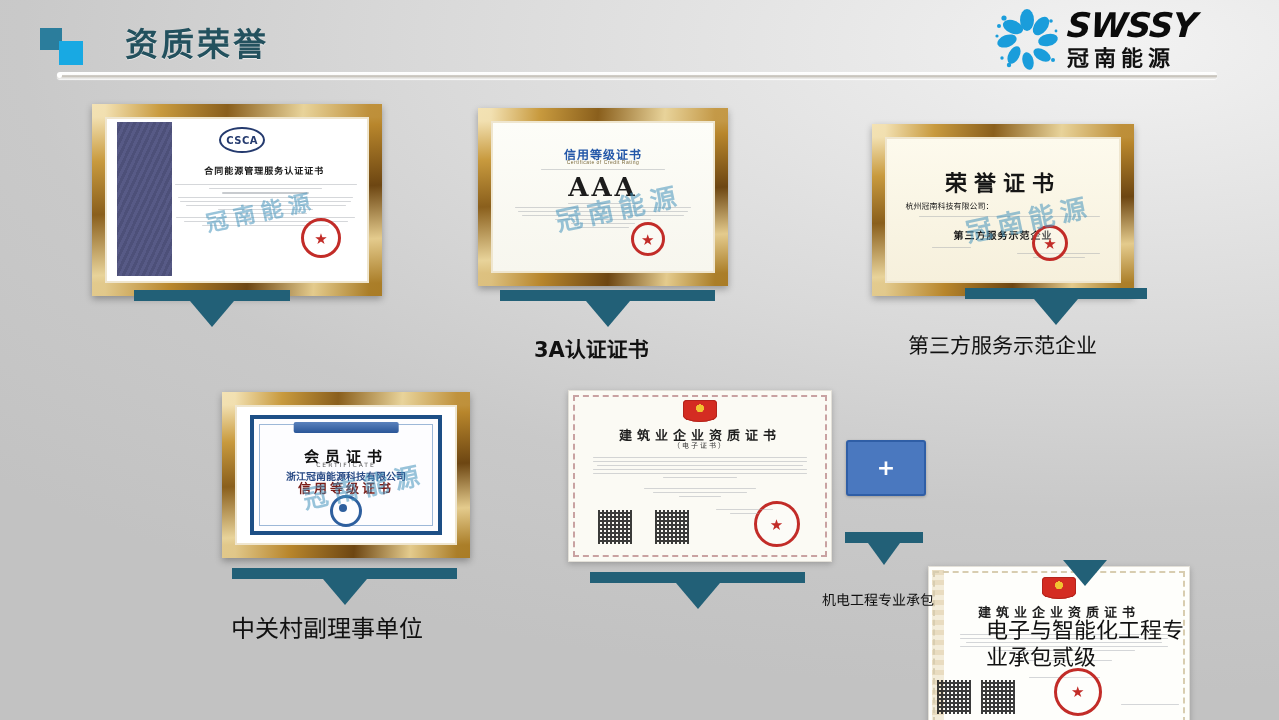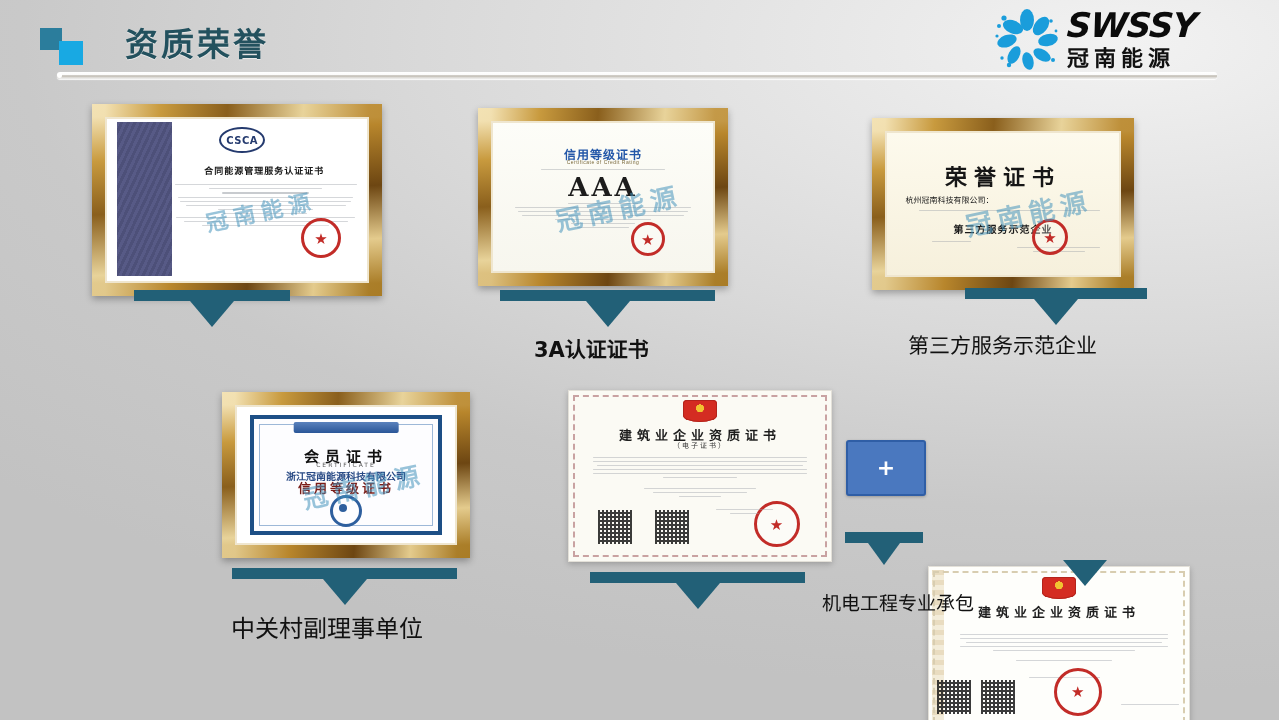--- a/index.html
+++ b/index.html
@@ -308,21 +308,21 @@
       <div class="watermark" style="font-size:26px;top:44%;left:14%;">冠南能源</div>
     </div>
   </div>
 
   <div class="arrow" style="left:500px;top:290px;width:215px;">
     <div class="bar"></div>
     <div class="tip"></div>
   </div>
   <div class="cap" style="left:534px;top:338px;font-size:21px;font-weight:bold;">3A认证证书</div>
 
-  <div class="cert frame-gold" style="left:872px;top:118px;width:262px;height:172px;">
+  <div class="cert frame-gold" style="left:872px;top:124px;width:262px;height:172px;">
     <div class="frame-inner">
       <div class="c3-paper"></div>
       <div class="c3-title">荣誉证书</div>
       <div class="title-cn" style="top:43%;left:8%;right:auto;text-align:left;font-size:8px;font-weight:normal;">杭州冠南科技有限公司：</div>
       <div class="lines" style="left:14%;right:8%;top:52%;">
         <div class="ln thin" style="width:100%"></div>
       </div>
       <div class="title-cn" style="top:62%;font-size:10px;letter-spacing:1px;">第三方服务示范企业</div>
       <div class="lines" style="left:8%;right:52%;top:74%;">
         <div class="ln thin" style="width:42%"></div>
@@ -414,22 +414,24 @@
     <div class="seal" style="left:48%;bottom:7%;width:42px;height:42px;"></div>
     <div class="lines" style="right:4%;left:74%;bottom:12%;">
       <div class="ln thin" style="width:100%"></div>
     </div>
   </div>
 
   <div class="arrow" style="left:1040px;top:560px;width:90px;">
     <div class="bar" style="height:0;"></div>
     <div class="tip"></div>
   </div>
+  <div class="cap" style="left:986px;top:618px;font-size:22px;">电子与智能化工程专
+业承包贰级</div>
 
   <div class="arrow" style="left:845px;top:532px;width:78px;">
     <div class="bar"></div>
     <div class="tip" style="border-left-width:16px;border-right-width:16px;border-top-width:22px;"></div>
   </div>
-  <div class="cap" style="left:822px;top:592px;font-size:19px;">机电工程专业承包</div>
+  <div class="cap" style="left:822px;top:592px;font-size:14px;">机电工程专业承包</div>
 
   <div class="plus-btn">+</div>
 
 </div>
 
 </body></html>

